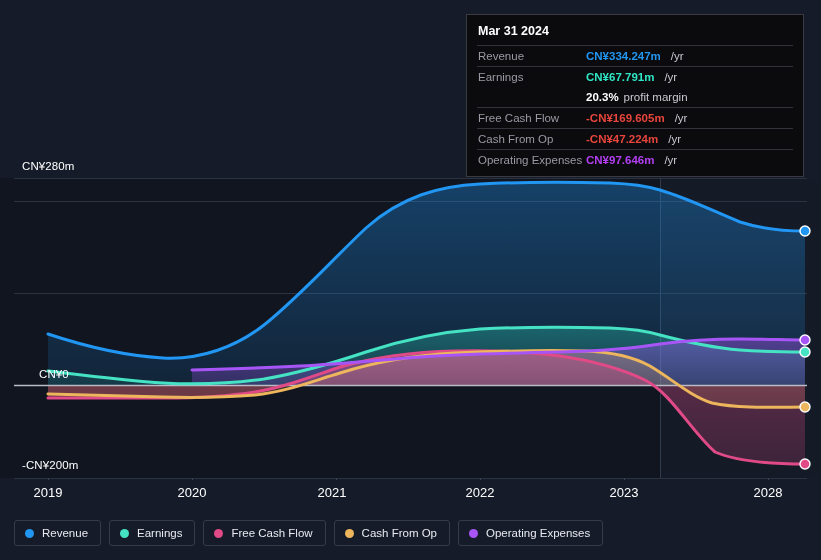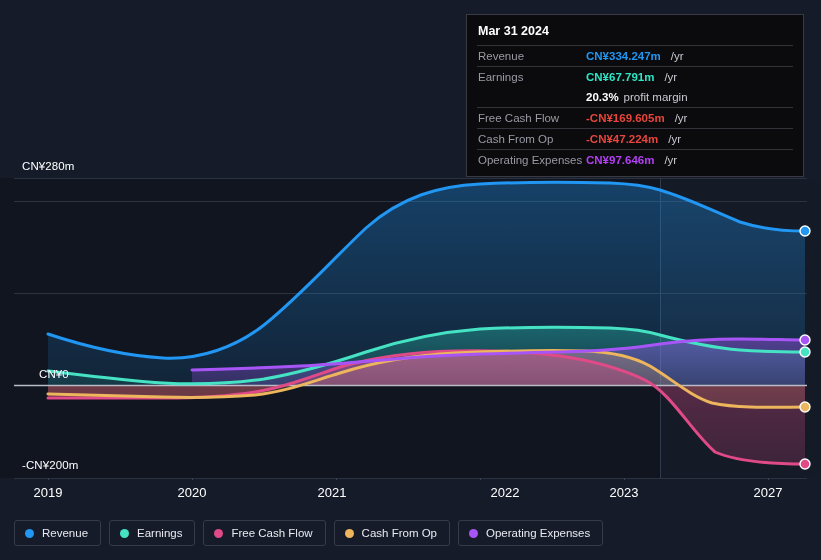--- a/index.html
+++ b/index.html
@@ -200,23 +200,23 @@
     </g>
   </svg>
 
   <div class="y-label" style="left:22px;top:160px;">CN¥280m</div>
   <div class="y-label" style="left:39px;top:368px;">CN¥0</div>
   <div class="y-label" style="left:22px;top:459px;">-CN¥200m</div>
 
   <div class="x-label" style="left:48px;top:485px;">2019</div>
   <div class="x-label" style="left:192px;top:485px;">2020</div>
   <div class="x-label" style="left:332px;top:485px;">2021</div>
-  <div class="x-label" style="left:505px;top:485px;">2022</div>
+  <div class="x-label" style="left:480px;top:485px;">2022</div>
   <div class="x-label" style="left:624px;top:485px;">2023</div>
-  <div class="x-label" style="left:768px;top:485px;">2027</div>
+  <div class="x-label" style="left:768px;top:485px;">2028</div>
 
   <div class="tooltip">
     <div class="tt-title">Mar 31 2024</div>
 
     <div class="tt-row">
       <span class="tt-key">Revenue</span>
       <span class="tt-val" style="color:#2196f3;text-align:right;">CN¥334.247m</span>
       <span class="tt-unit">/yr</span>
     </div>
 

